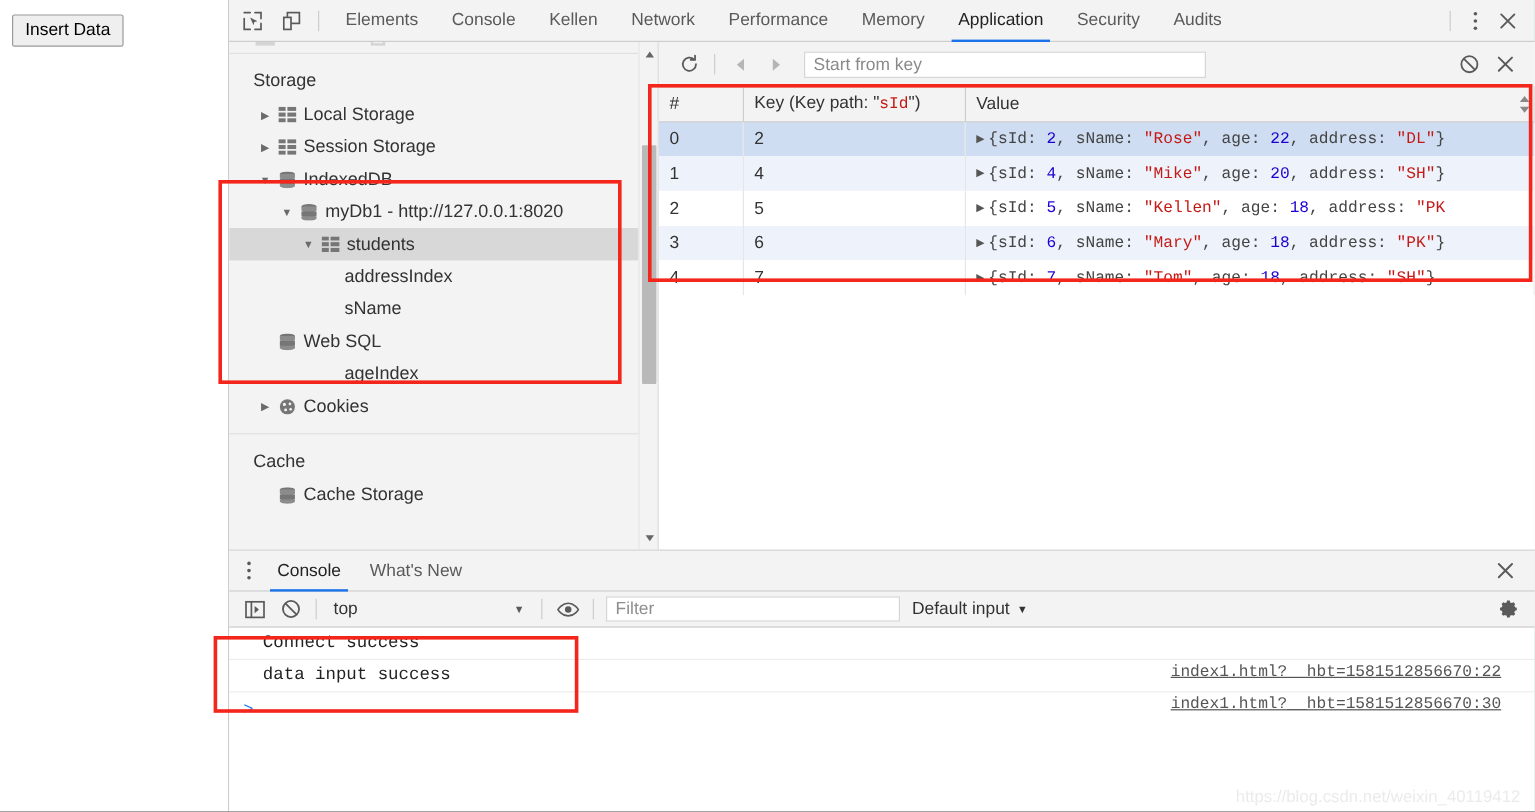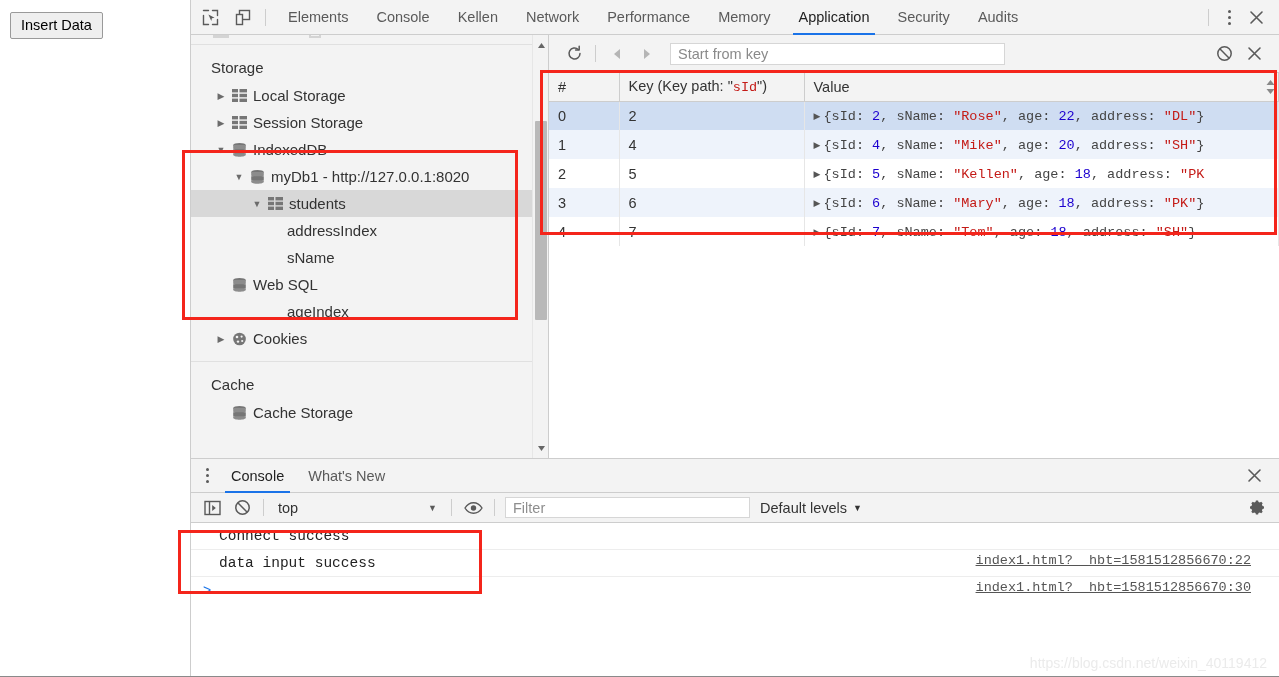--- a/index.html
+++ b/index.html
@@ -568,21 +568,21 @@
         <div class="vsep"></div>
         <div class="tbtn">
           <svg width="19" height="14" viewBox="0 0 19 14">
             <path d="M1 7s3.2-5.3 8.5-5.3S18 7 18 7s-3.2 5.3-8.5 5.3S1 7 1 7z" stroke="#5a5a5a" stroke-width="1.4" fill="none"></path>
             <circle cx="9.5" cy="7" r="2.7" fill="#5a5a5a"></circle>
           </svg>
         </div>
         <div class="vsep"></div>
         <div class="filter-box">Filter</div>
         <div class="levels">
-          <span>Default levels</span>
+          <span>Default input</span>
           <span style="margin-left:6px; font-size:9px;">▼</span>
         </div>
         <div class="gear">
           <svg width="18" height="18" viewBox="0 0 18 18">
             <path d="M9 6.1A2.9 2.9 0 1 0 9 11.9 2.9 2.9 0 0 0 9 6.1zm7-.2l-1.5-.4a5.9 5.9 0 0 0-.6-1.4l.8-1.3-1.5-1.5-1.3.8a5.9 5.9 0 0 0-1.4-.6L10.1 0h-2.2L7.5 1.5a5.9 5.9 0 0 0-1.4.6l-1.3-.8-1.5 1.5.8 1.3a5.9 5.9 0 0 0-.6 1.4L2 5.9v2.2l1.5.4a5.9 5.9 0 0 0 .6 1.4l-.8 1.3 1.5 1.5 1.3-.8a5.9 5.9 0 0 0 1.4.6l.4 1.5h2.2l.4-1.5a5.9 5.9 0 0 0 1.4-.6l1.3.8 1.5-1.5-.8-1.3a5.9 5.9 0 0 0 .6-1.4l1.5-.4z" fill="#5a5a5a" transform="translate(0,1.5)"></path>
           </svg>
         </div>
       </div>
 
       <div class="msglist">

